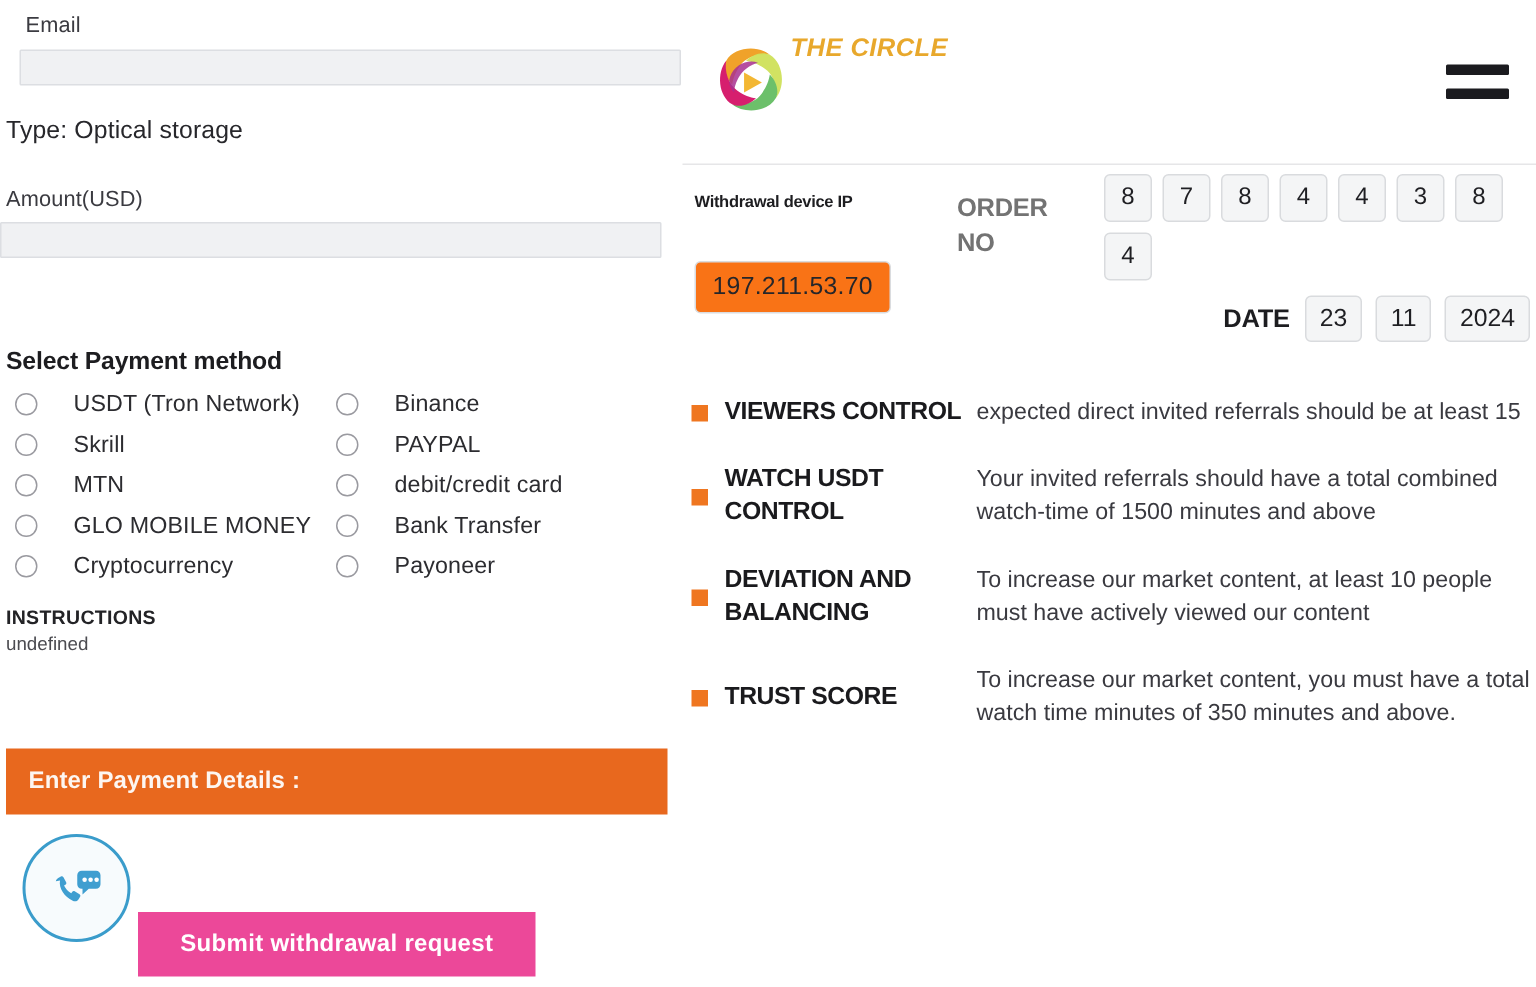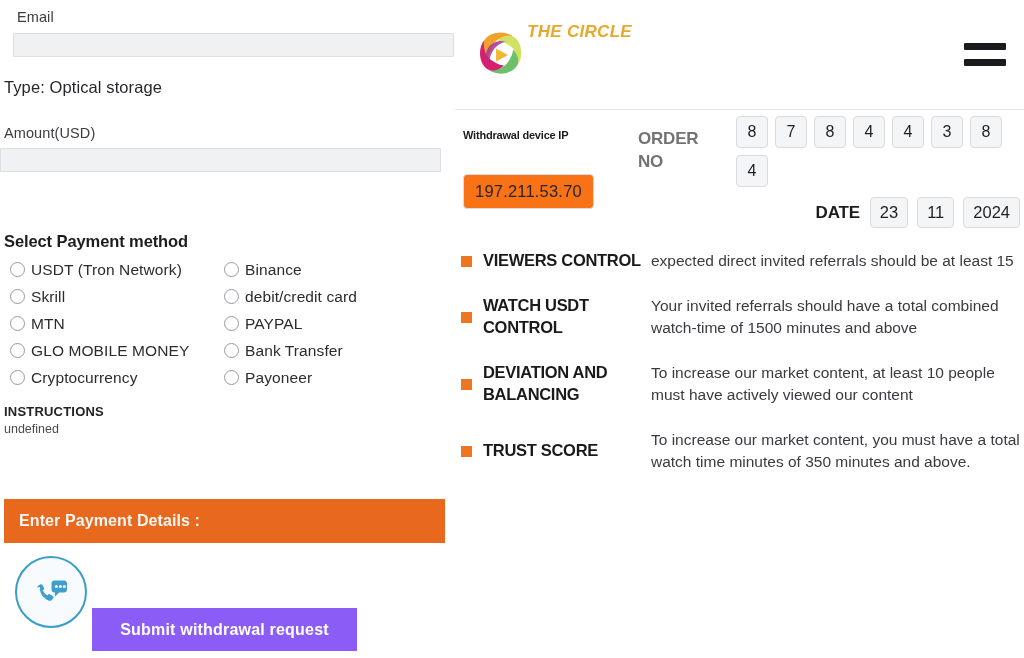--- a/index.html
+++ b/index.html
@@ -81,21 +81,21 @@
     display: flex;
     flex-direction: column;
   }
   .methods-col.col-a { width: 214px; }
   .methods-col.col-b { width: 210px; }
 
   .method-row {
     display: flex;
     align-items: center;
     height: 27px;
-    gap: 6px;
+    gap: 24px;
   }
   .radio {
     width: 15px; height: 15px;
     border: 1.6px solid #9a9aa0;
     border-radius: 50%;
     background: #fff;
     flex: none;
   }
   .method-label {
     font-size: 15.5px;
@@ -149,21 +149,21 @@
     align-items: center;
     justify-content: center;
   }
 
   .submit-btn {
     position: absolute;
     left: 92px;
     top: 608px;
     width: 265px;
     height: 43px;
-    background: #8b5cf6;
+    background: #ec4899;
     border: none;
     color: #ffffff;
     font-family: "Liberation Sans", sans-serif;
     font-size: 16px;
     font-weight: 700;
     letter-spacing: 0.2px;
     cursor: pointer;
   }
 
   
@@ -296,20 +296,21 @@
     padding: 0 9px;
     display: flex;
     align-items: center;
     justify-content: center;
     font-size: 16.5px;
     color: #1f1f23;
   }
 
   .rules {
     position: relative;
+    margin-top: 14px;
     padding: 0 4px 0 6px;
   }
   .rule-row {
     display: flex;
     align-items: center;
     margin-bottom: 23px;
   }
   .rule-bullet {
     width: 11px; height: 11px;
     background: #ef7620;
@@ -377,25 +378,25 @@
           <span class="method-label">Cryptocurrency</span>
         </div>
       </div>
       <div class="methods-col col-b">
         <div class="method-row">
           <span class="radio"></span>
           <span class="method-label">Binance</span>
         </div>
         <div class="method-row">
           <span class="radio"></span>
+          <span class="method-label">PAYPAL</span>
+        </div>
+        <div class="method-row">
+          <span class="radio"></span>
           <span class="method-label">debit/credit card</span>
-        </div>
-        <div class="method-row">
-          <span class="radio"></span>
-          <span class="method-label">PAYPAL</span>
         </div>
         <div class="method-row">
           <span class="radio"></span>
           <span class="method-label">Bank Transfer</span>
         </div>
         <div class="method-row">
           <span class="radio"></span>
           <span class="method-label">Payoneer</span>
         </div>
       </div>

